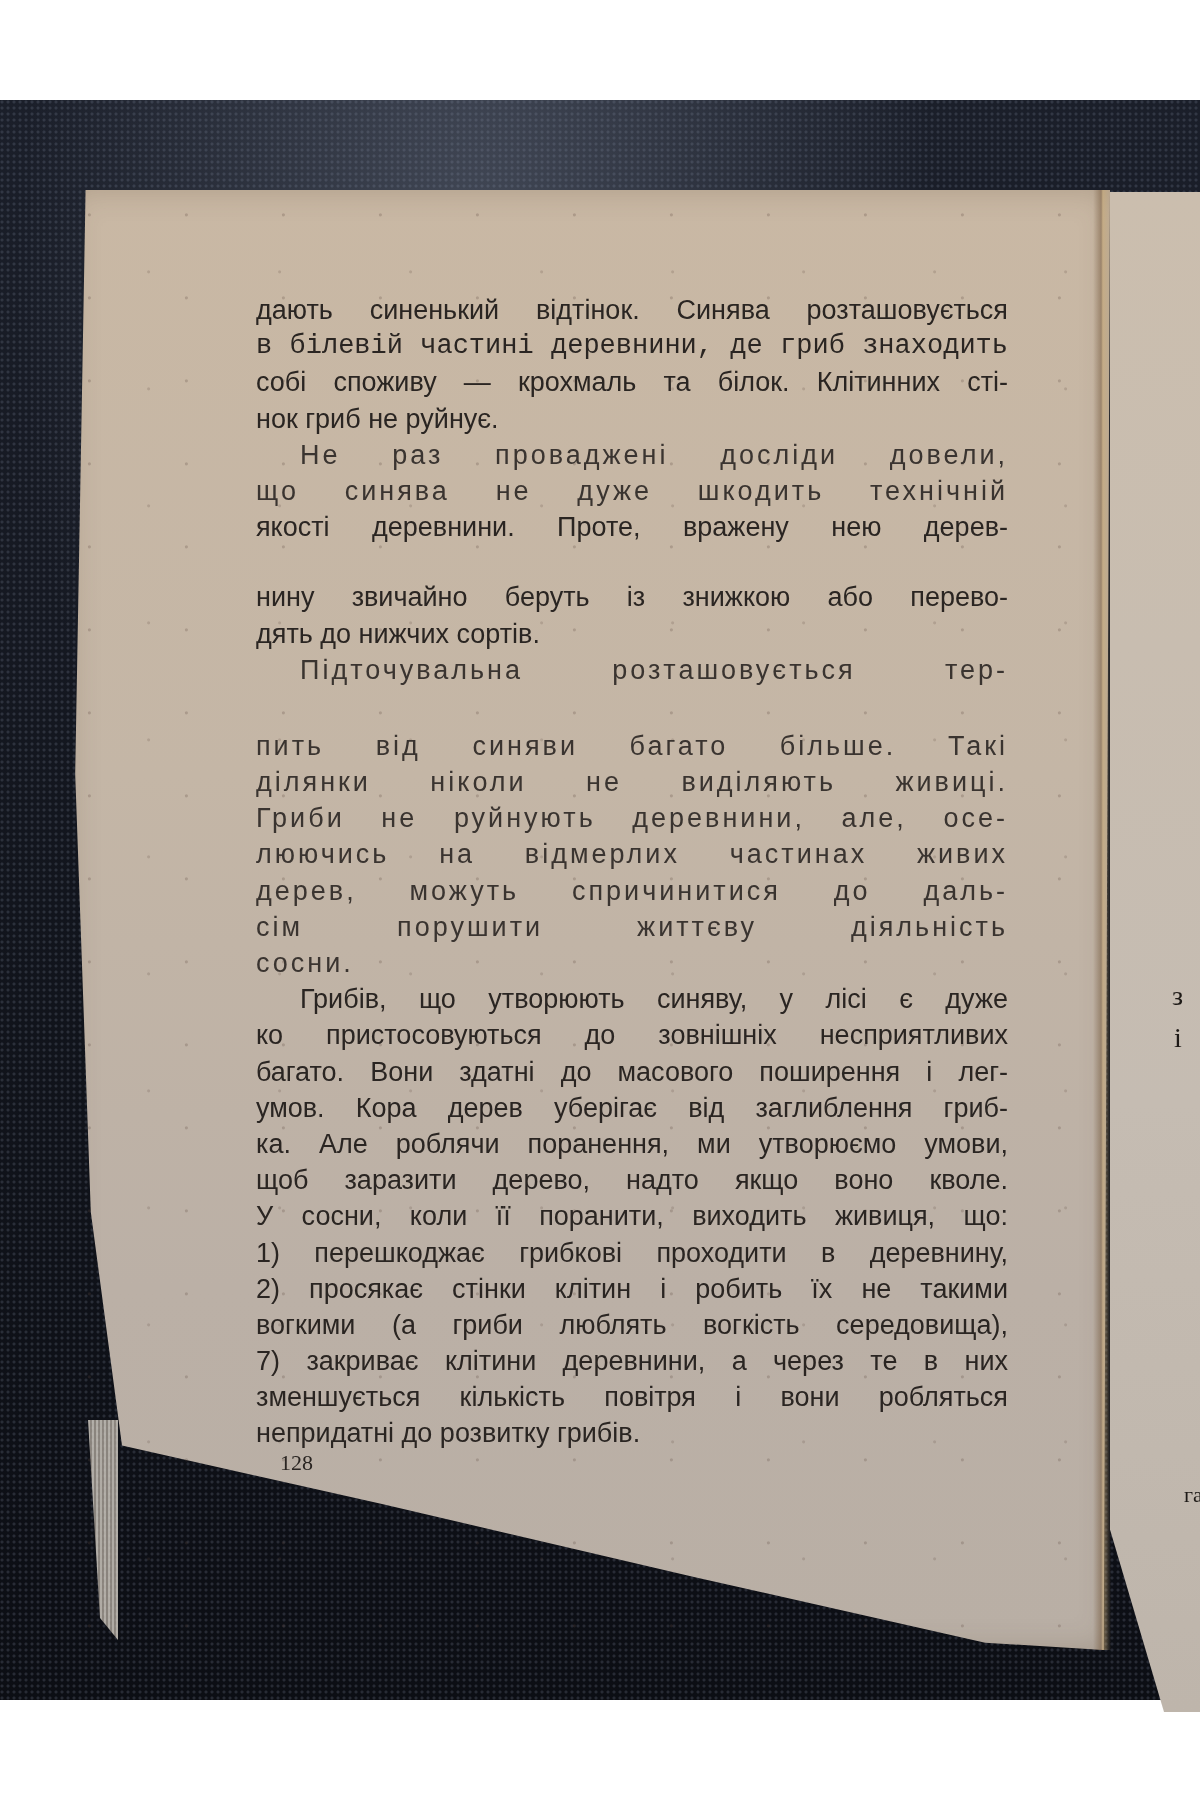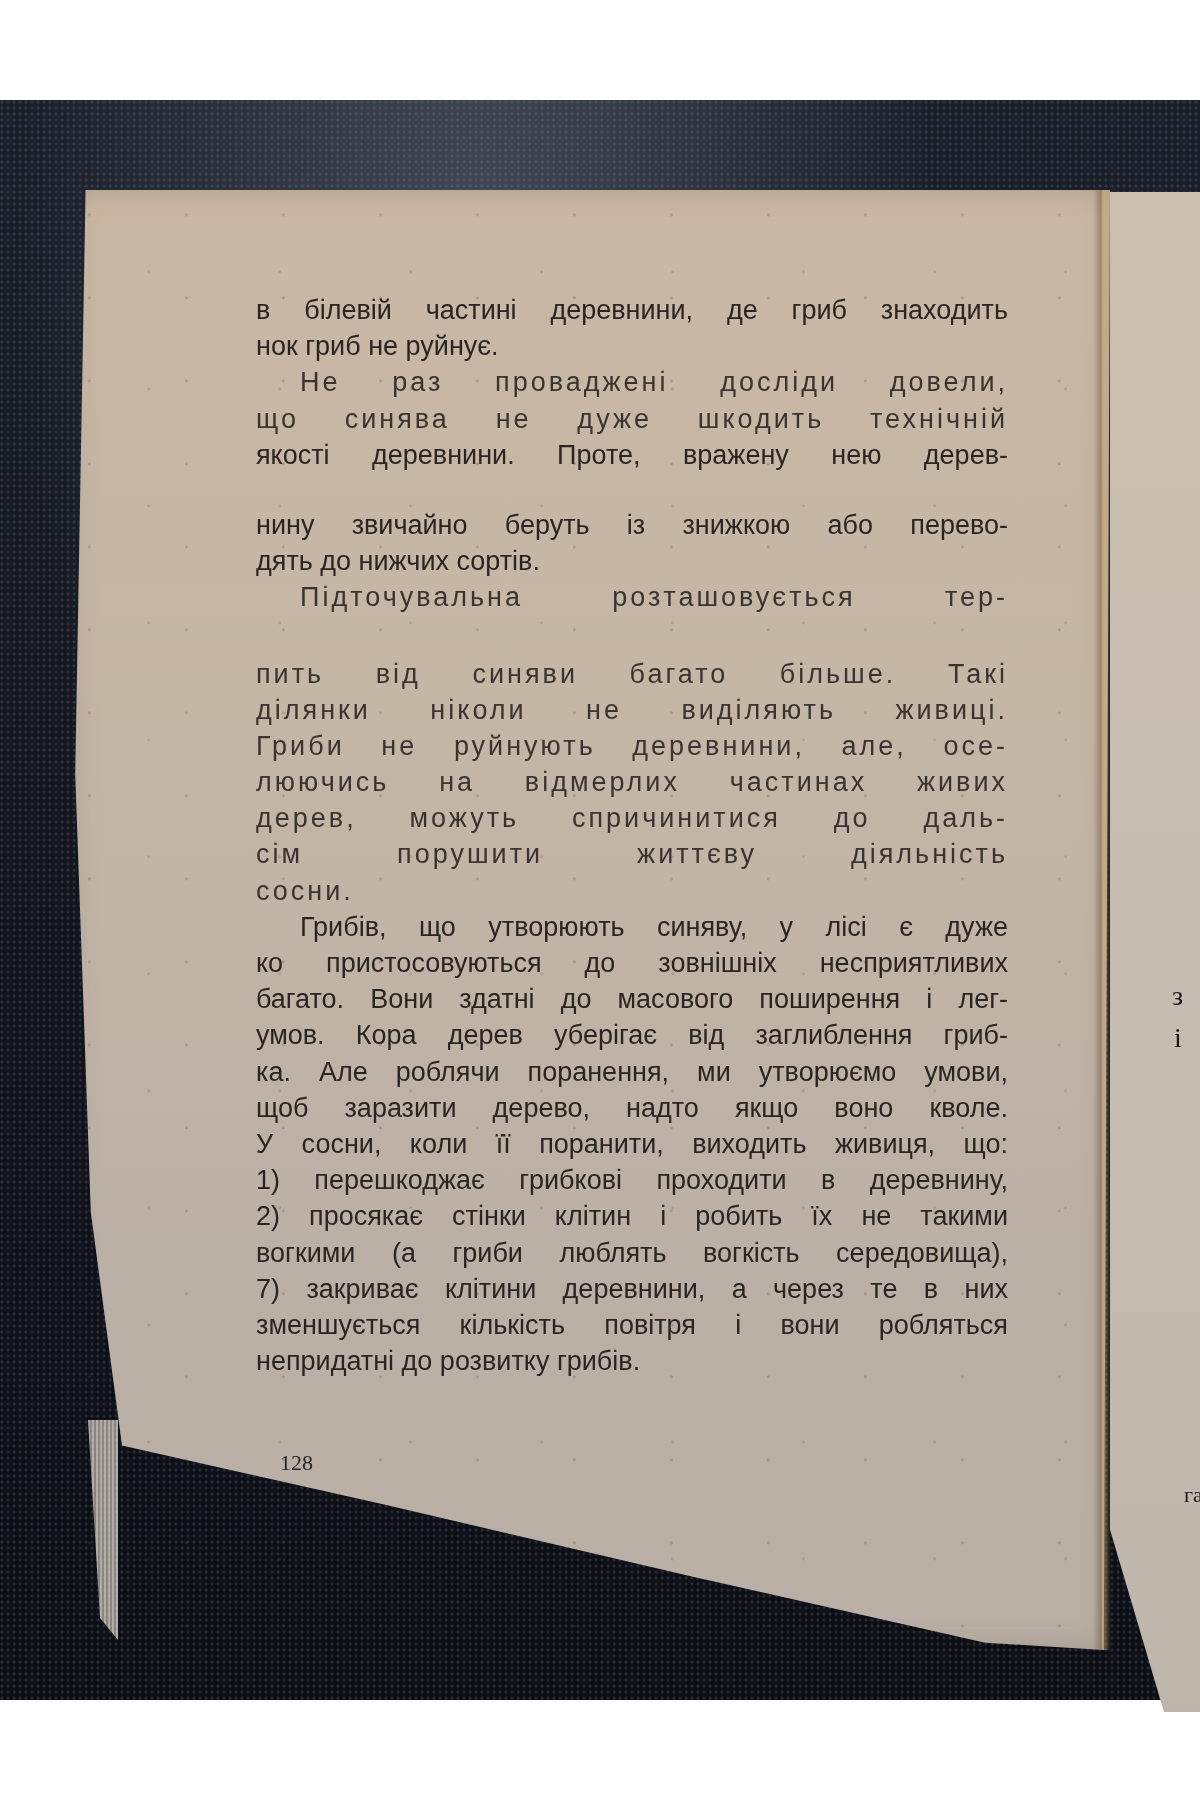--- a/index.html
+++ b/index.html
@@ -78,21 +78,23 @@
 <div class="spine"></div>
 <div class="page-right">
   <span class="right-glyph" style="left:62px; top:788px;">з</span>
   <span class="right-glyph" style="left:64px; top:830px;">і</span>
   <span class="right-glyph" style="left:74px; top:1290px; font-size:22px;">га</span>
 </div>
 
 <div class="text-block">
 
   <div>
-    <span class="line" style="display: block; width: 752px;">в білевій частині деревнини, де гриб знаходить</span>
+    <span class="line" style="display: block; width: 752px;">дають синенький відтінок. Синява розташовується</span>
+    <span class="line" style="display: block; width: 752px; font-family: Liberation Mono, monospace;">в білевій частині деревнини, де гриб знаходить</span>
+    <span class="line" style="display: block; width: 752px;">собі споживу — крохмаль та білок. Клітинних сті-</span>
     <span class="line last" style="display: block; width: auto;">нок гриб не руйнує.</span>
   </div>
 
   <div>
     <span class="line indent spaced" style="display: block; width: 708px;">Не раз проваджені досліди довели,</span>
     <span class="line spaced" style="display: block; width: 752px;">що синява не дуже шкодить технічній</span>
     <span class="line" style="display: block; width: 752px;">якості деревнини. Проте, вражену нею дерев-</span>
     <span class="line" style="display: block; width: 752px; margin-top: 34px;">нину звичайно беруть із знижкою або перево-</span>
     <span class="line last" style="display: block; width: auto;">дять до нижчих сортів.</span>
   </div>

